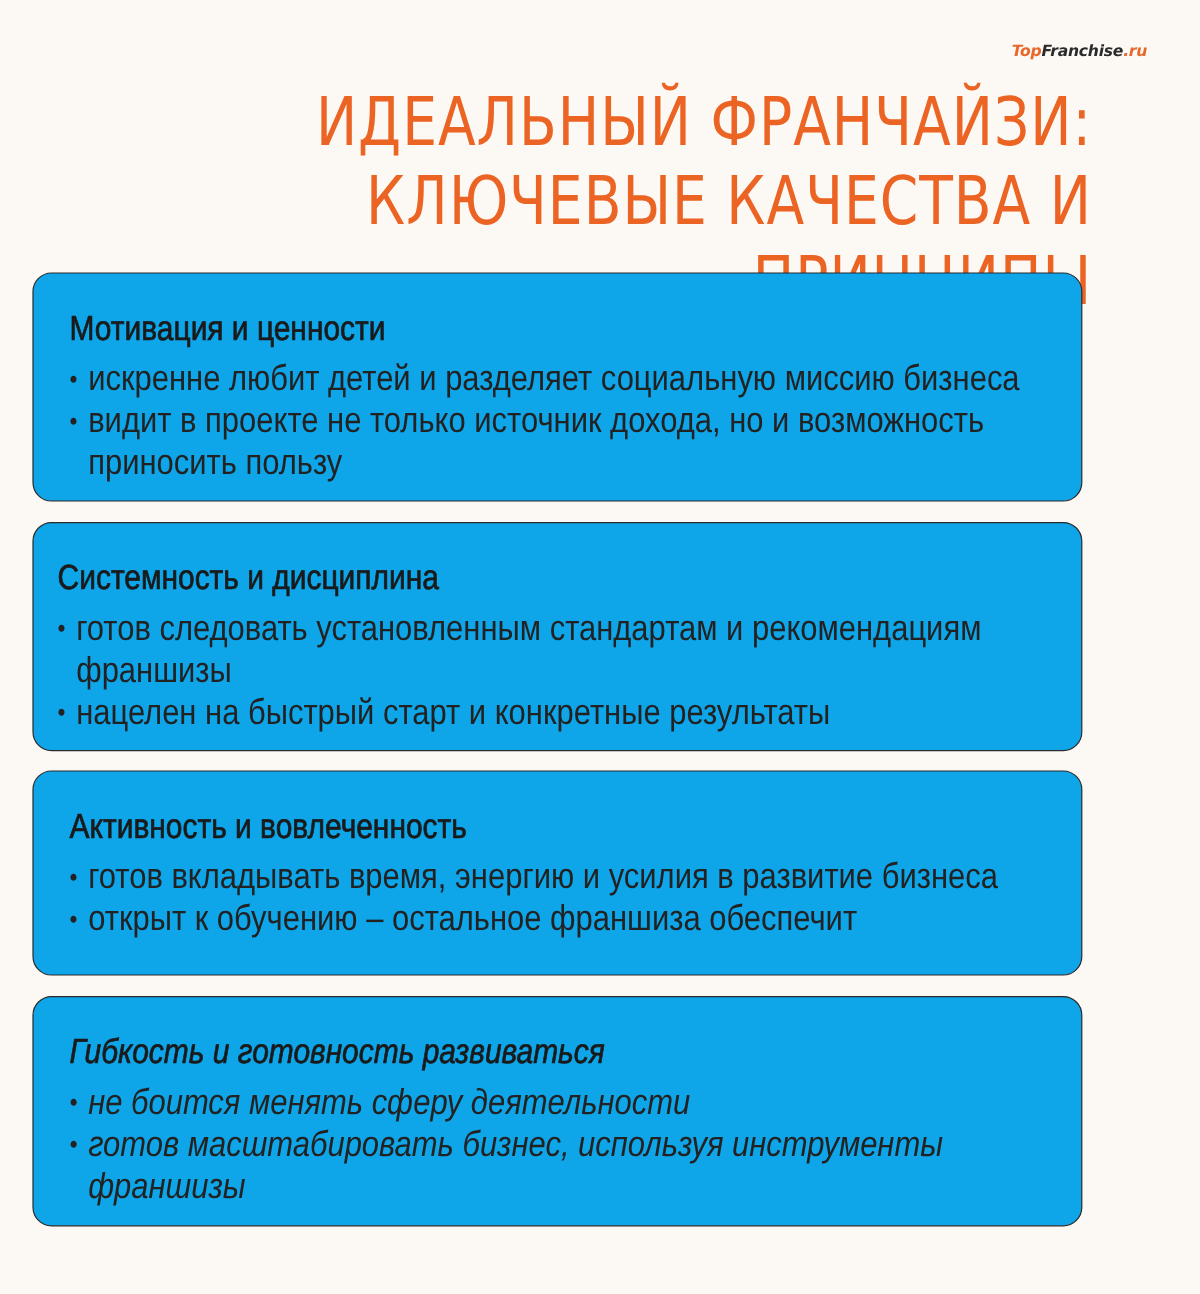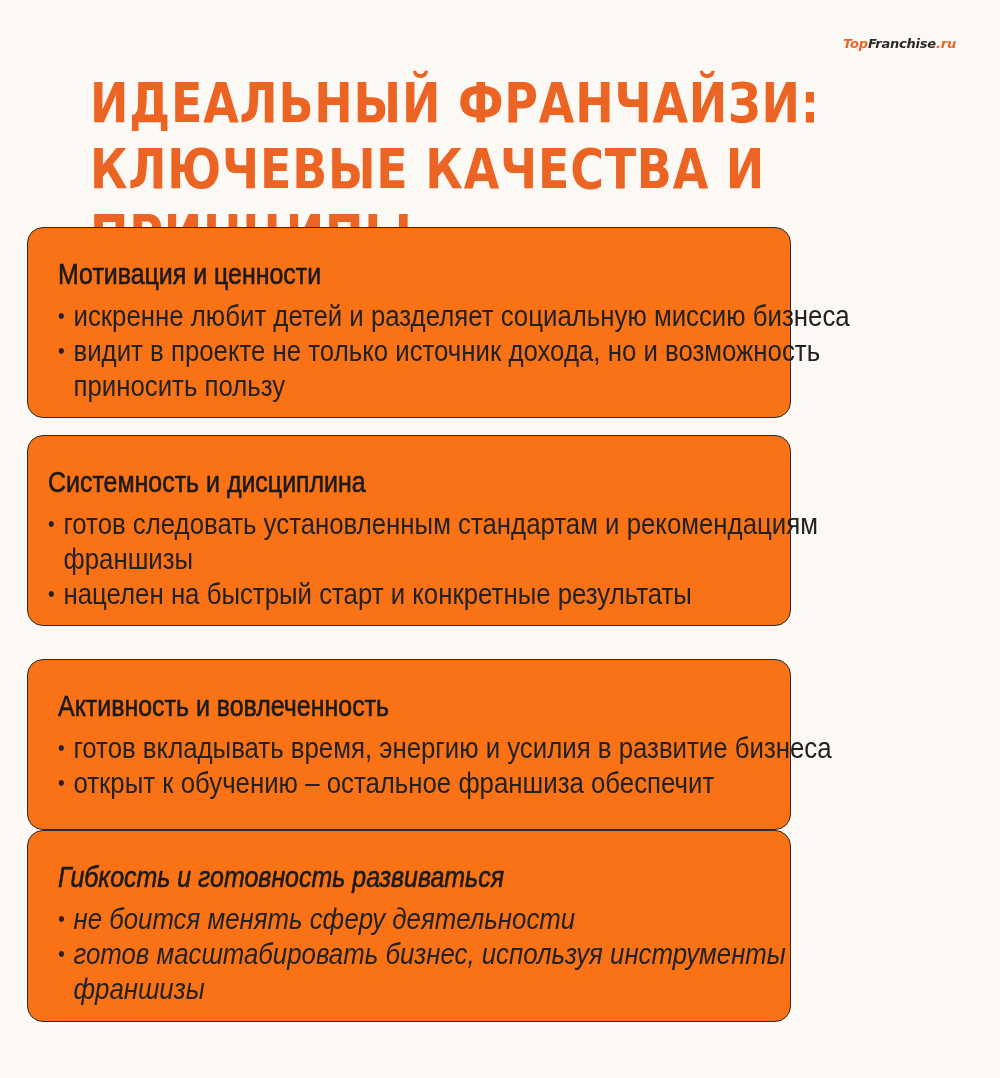--- a/index.html
+++ b/index.html
@@ -27,42 +27,42 @@
     }
     .brand .b1 { color: #e8672a; }
     .brand .b2 { color: #2a2a2a; }
     .brand .b3 { color: #e8672a; }
 
     .title {
       position: absolute;
       top: 70px;
       left: 0;
       width: 1000px;
-      text-align: left;
+      text-align: right;
       color: #ec6424;
       font-family: "DejaVu Sans", sans-serif;
-      font-weight: bold;
+      font-weight: normal;
       font-size: 56px;
       line-height: 66px;
       letter-spacing: 1px;
     }
     .title .line {
       display: block;
       transform: scaleX(0.82);
       transform-origin: center;
     }
 
     .card {
       position: absolute;
       left: 27px;
-      width: 764px;
+      width: 875px;
       box-sizing: border-box;
       border: 1.5px solid #2b2b2b;
       border-radius: 16px;
-      background: #f97316;
+      background: #0ea5e9;
       padding: 0 0 0 30px;
     }
     .card h2 {
       margin: 0;
       font-family: "Liberation Sans", sans-serif;
       font-weight: normal;
       font-size: 29px;
       line-height: 36px;
       color: #1a1a1a;
       transform: scaleX(0.86);
@@ -132,21 +132,21 @@
       <span class="cont">готов следовать установленным стандартам и рекомендациям</span>
       <span class="cont">франшизы</span>
     </li>
     <li>
       <span class="bullet">•</span>
       <span class="cont">нацелен на быстрый старт и конкретные результаты</span>
     </li>
   </ul>
 </div>
 
-<div class="card" style="top:642px;height:171px;padding-top:28px;margin-top:17px;">
+<div class="card" style="top:642px;height:171px;padding-top:28px;">
   <h2>Активность и вовлеченность</h2>
   <ul>
     <li>
       <span class="bullet">•</span>
       <span class="cont">готов вкладывать время, энергию и усилия в развитие бизнеса</span>
     </li>
     <li>
       <span class="bullet">•</span>
       <span class="cont">открыт к обучению – остальное франшиза обеспечит</span>
     </li>

